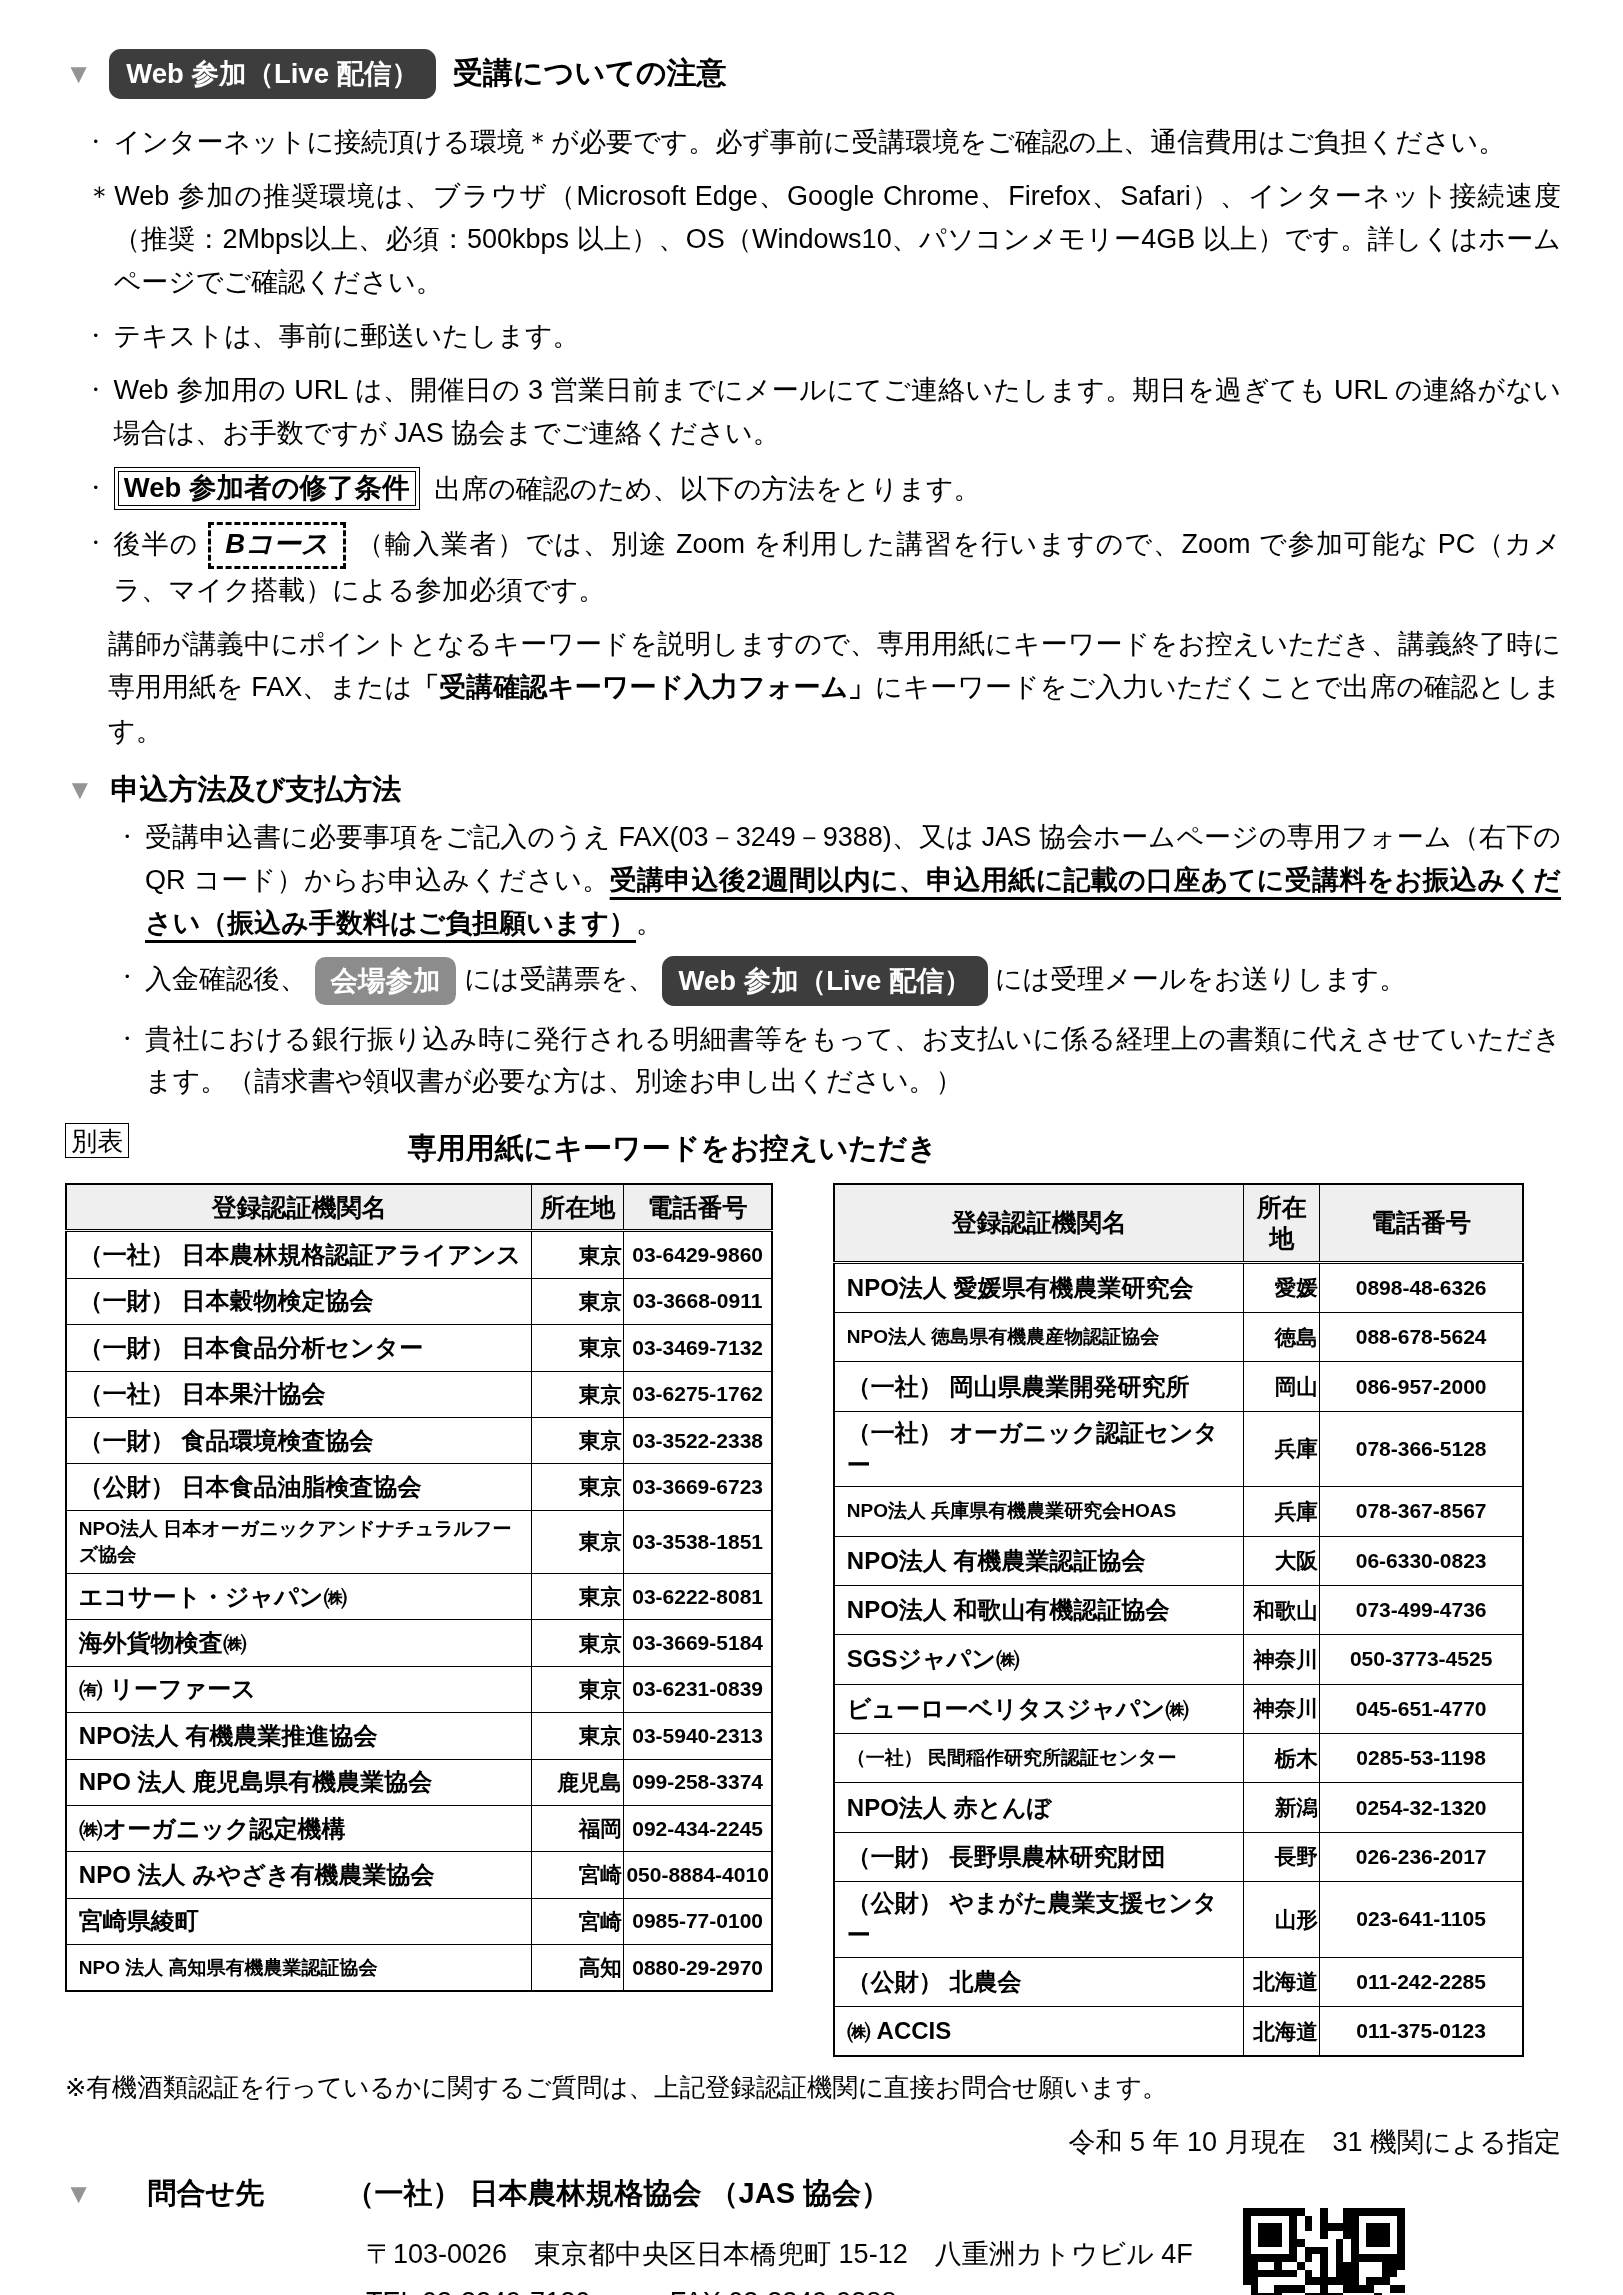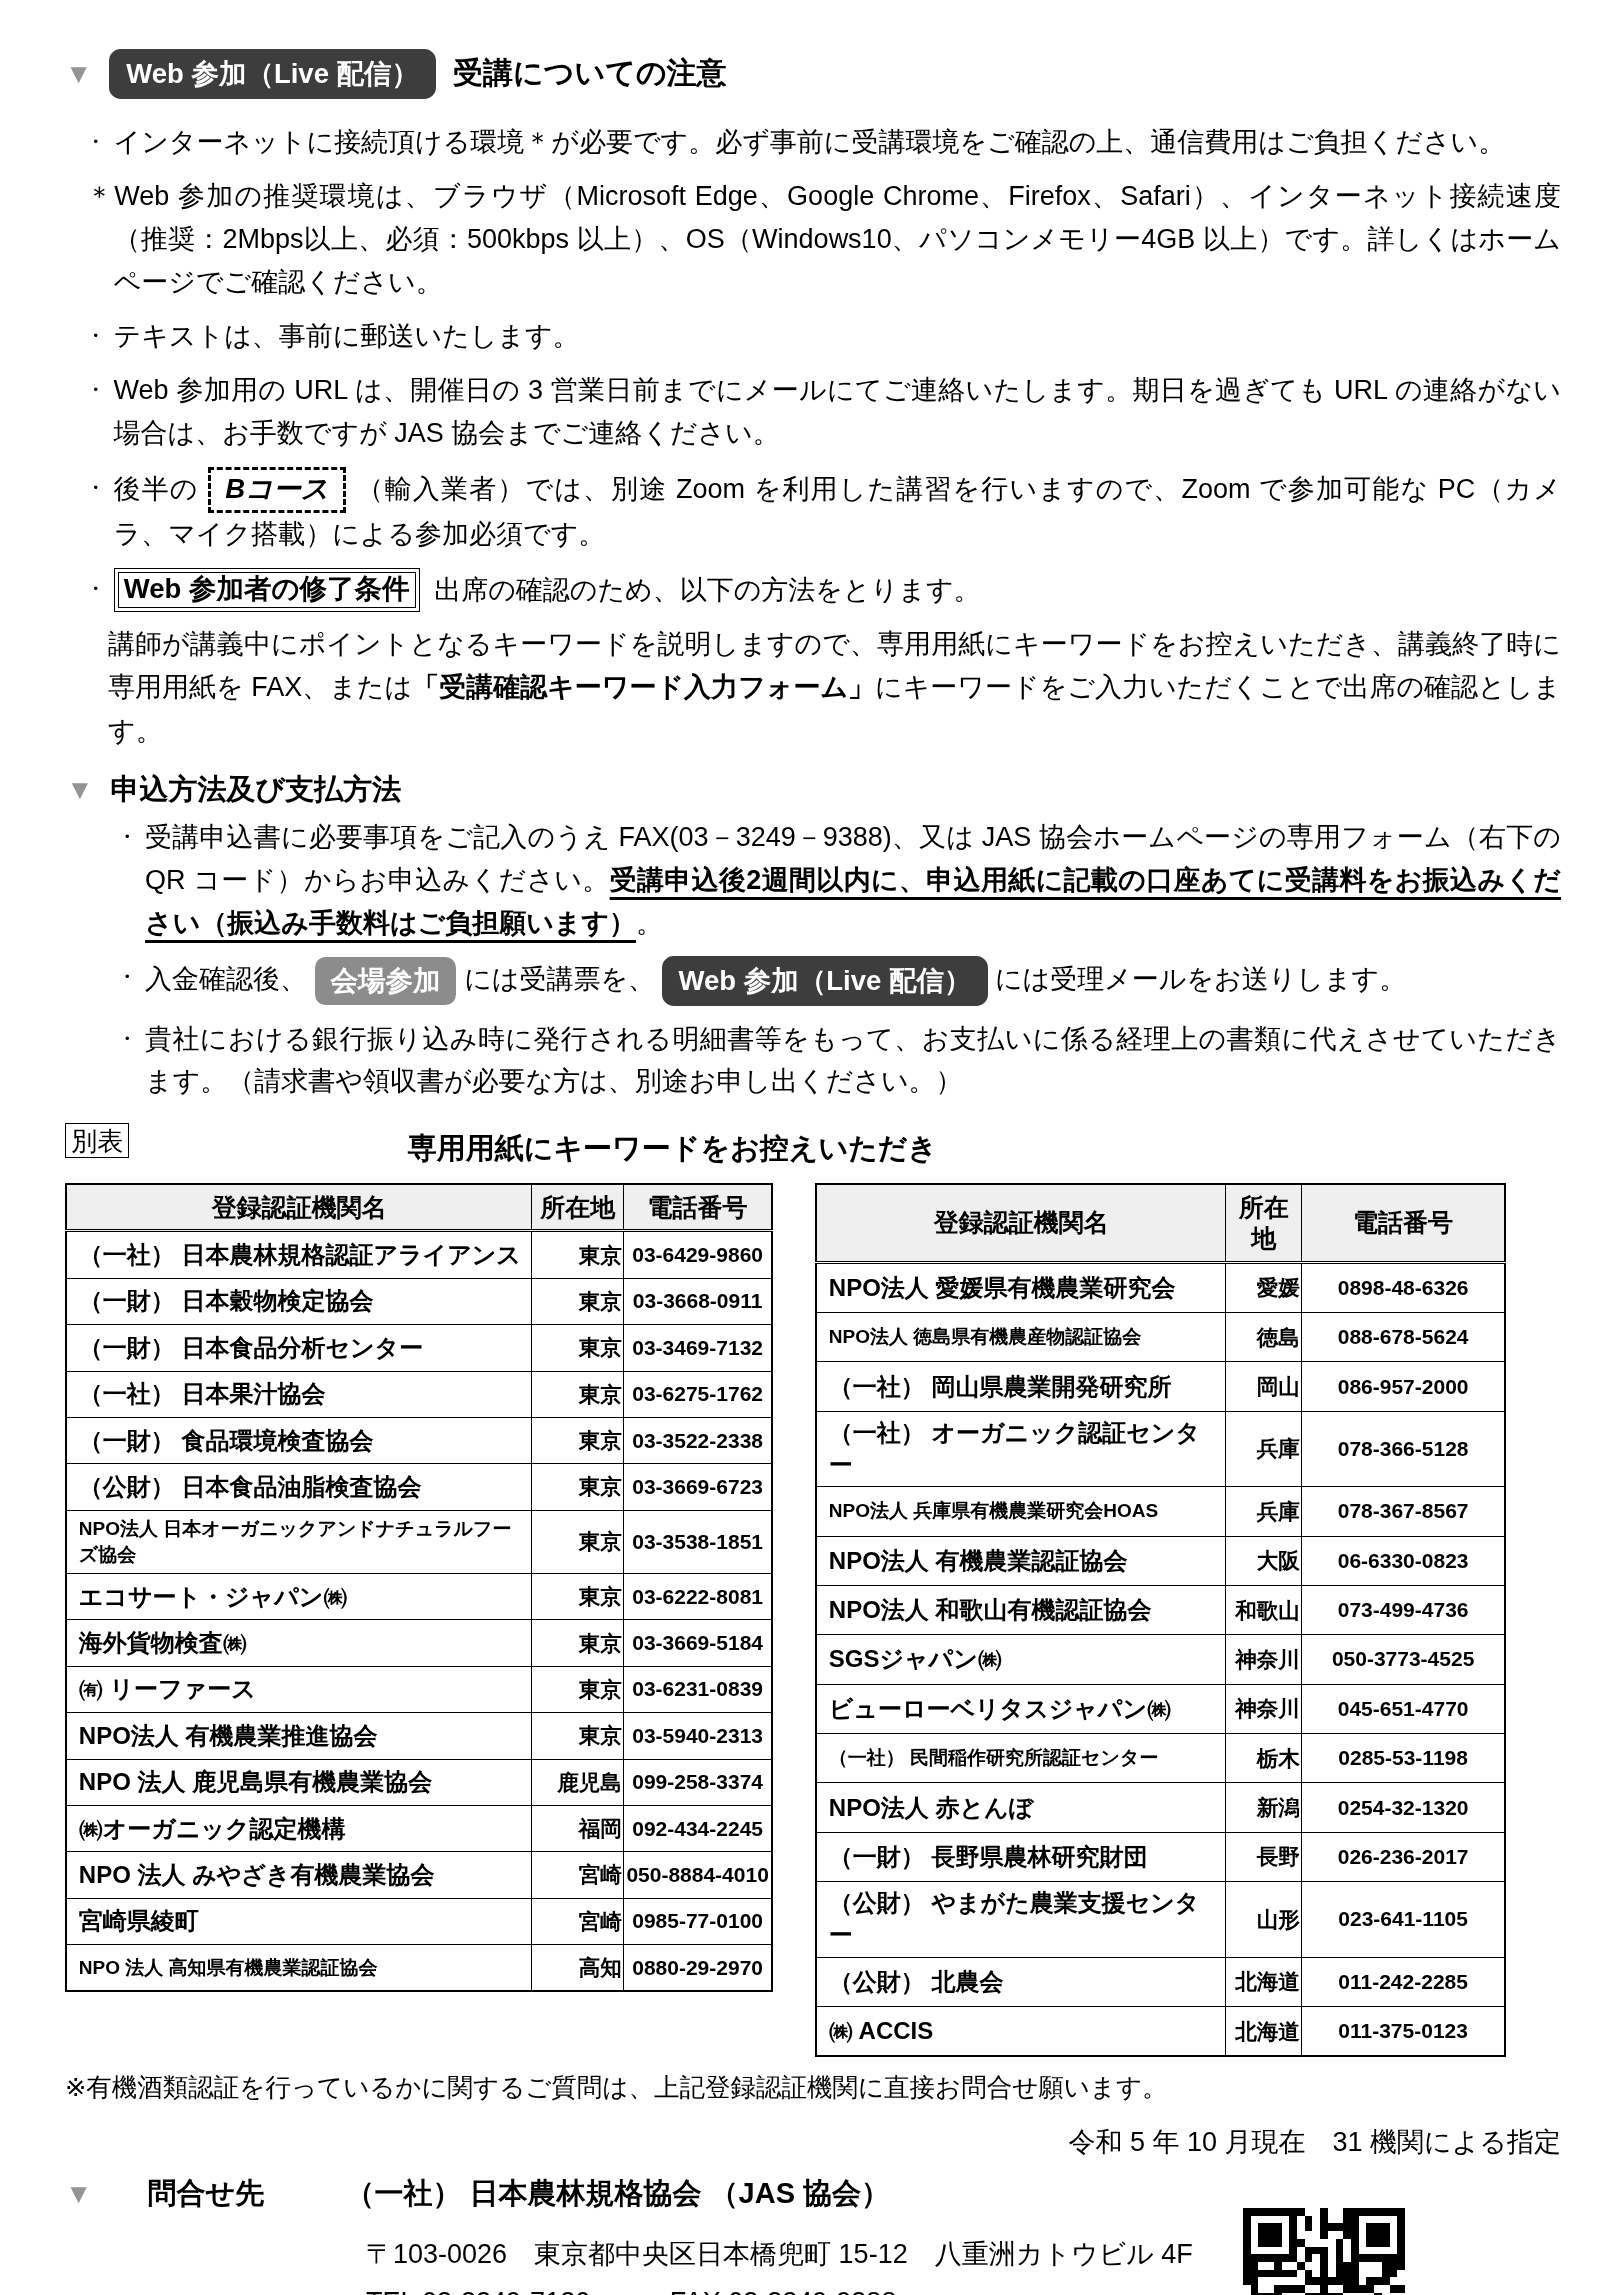--- a/index.html
+++ b/index.html
@@ -72,21 +72,21 @@
   
   .tbl-title-row{position:relative;margin:19.6px 0 10.5px 0;height:50px;padding-left:31px;}
   .side-label{
     position:absolute;left:0;top:0;border:1.3px solid #000;
     font-size:26px;padding:3.9px 5.2px;line-height:1;
   }
   .tbl-title{
     position:absolute;left:0;right:281px;text-align:center;
     font-size:29px;font-weight:700;line-height:50px;
   }
-  .tables{display:flex;gap:42px;align-items:flex-start;}
+  .tables{display:flex;gap:60px;align-items:flex-start;}
   table.org{border-collapse:collapse;border:2px solid #000;table-layout:fixed;}
   table.org.left{width:708px;}
   table.org.right{width:691px;}
   table.org th{
     background:var(--header-bg);border:1.3px solid #000;border-bottom:3.9px double #000;
     font-size:25px;font-weight:700;padding:6.5px 1.3px;line-height:1.25;
   }
   table.org td{border:1.3px solid #000;font-weight:700;overflow:hidden;}
   td.c-name{font-size:24px;padding:5.2px 3.9px 5.2px 11.8px;text-align:left;height:35px;}
   td.c-name.small{font-size:19px;}
@@ -117,22 +117,22 @@
     <span class="tri">▼</span>
     <span class="badge-dark">Web 参加（Live 配信）</span>
     <span class="h-title">受講についての注意</span>
   </div>
 
   <ul class="bullets">
     <li>インターネットに接続頂ける環境＊が必要です。必ず事前に受講環境をご確認の上、通信費用はご負担ください。</li>
     <li class="no-dot note">＊Web 参加の推奨環境は、ブラウザ（Microsoft Edge、Google Chrome、Firefox、Safari）、インターネット接続速度（推奨：2Mbps以上、必須：500kbps 以上）、OS（Windows10、パソコンメモリー4GB 以上）です。詳しくはホームページでご確認ください。</li>
     <li>テキストは、事前に郵送いたします。</li>
     <li>Web 参加用の URL は、開催日の 3 営業日前までにメールにてご連絡いたします。期日を過ぎても URL の連絡がない場合は、お手数ですが JAS 協会までご連絡ください。</li>
+    <li><span class="box-solid">Web 参加者の修了条件</span><span>出席の確認のため、以下の方法をとります。</span></li>
     <li><span>後半の</span><span class="box-dashed">Bコース</span><span>（輸入業者）では、別途 Zoom を利用した講習を行いますので、Zoom で参加可能な PC（カメラ、マイク搭載）による参加必須です。</span></li>
-    <li><span class="box-solid">Web 参加者の修了条件</span><span>出席の確認のため、以下の方法をとります。</span></li>
   </ul>
   <p class="para"><span>講師が講義中にポイントとなるキーワードを説明しますので、専用用紙にキーワードをお控えいただき、講義終了時に専用用紙を FAX、または</span><span class="b-strong">「受講確認キーワード入力フォーム」</span><span>にキーワードをご入力いただくことで出席の確認とします。</span></p>
 
   <div class="h2-row">
     <span class="tri">▼</span>
     <span class="h2-title">申込方法及び支払方法</span>
   </div>
 
   <ul class="bullets sec2">
     <li><span>受講申込書に必要事項をご記入のうえ FAX(03－3249－9388)、又は JAS 協会ホームページの専用フォーム（右下の QR コード）からお申込みください。</span><span class="bu">受講申込後2週間以内に、申込用紙に記載の口座あてに受講料をお振込みください（振込み手数料はご負担願います）</span><span>。</span></li>

